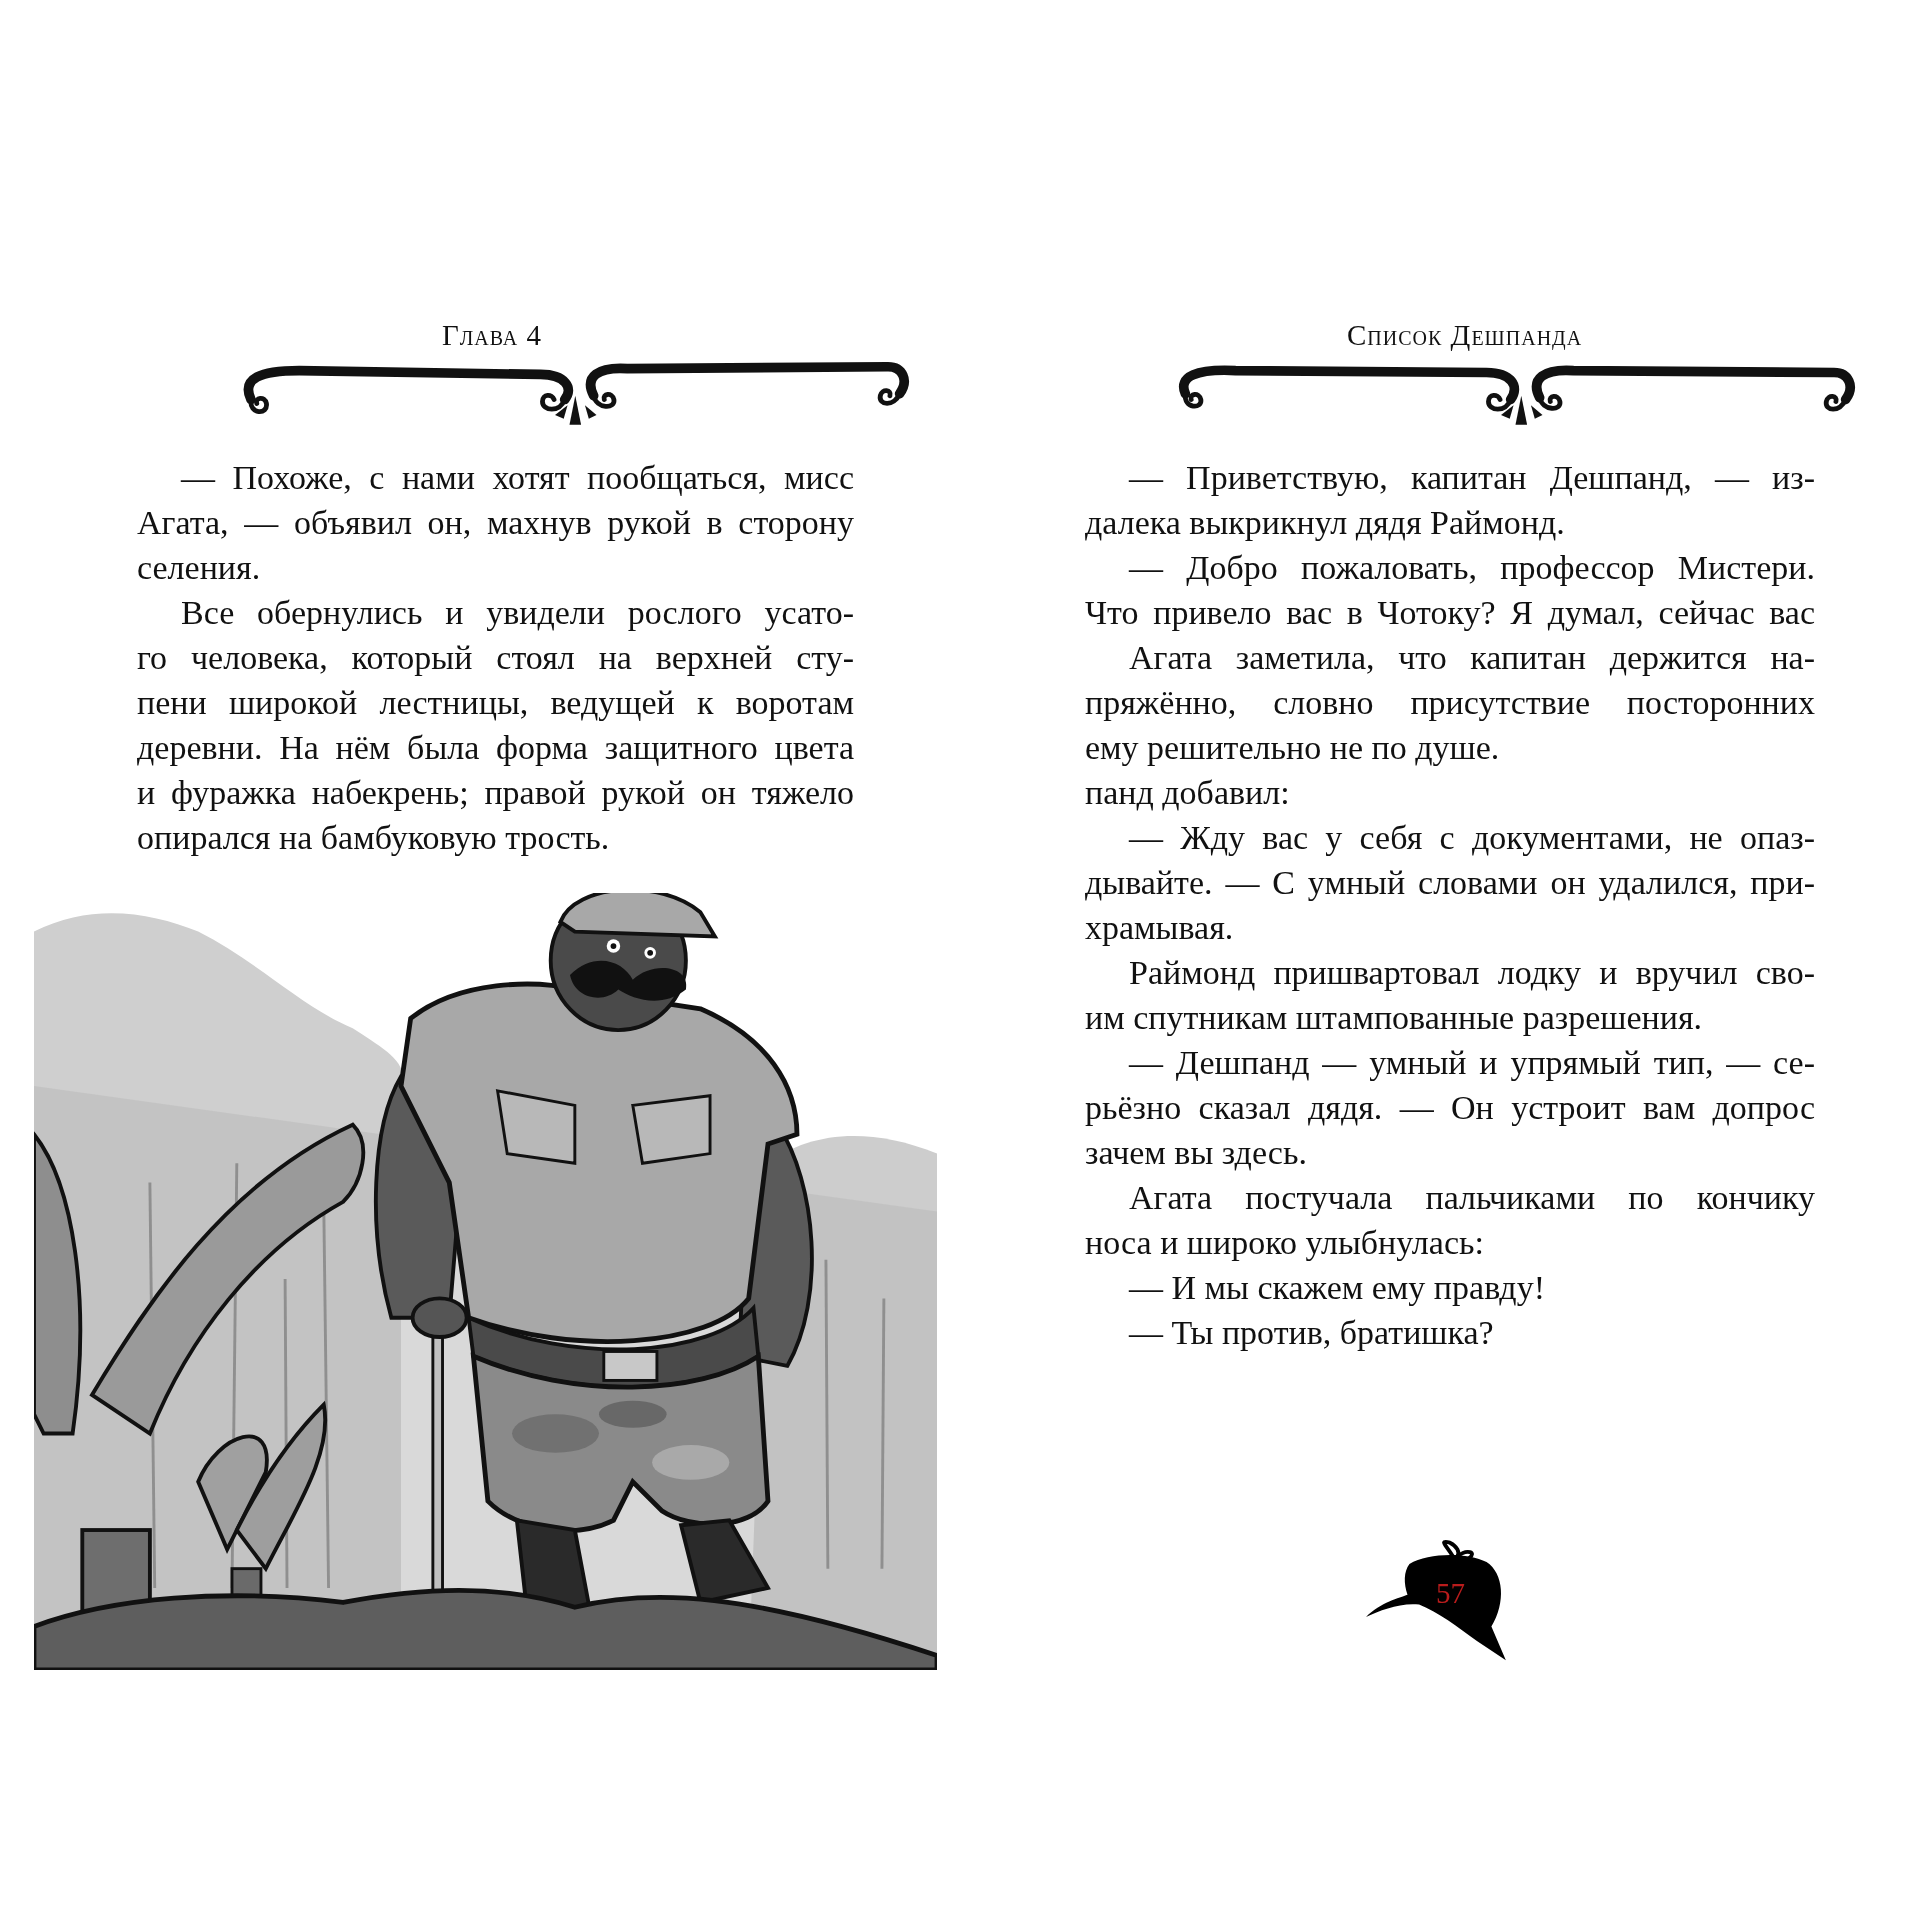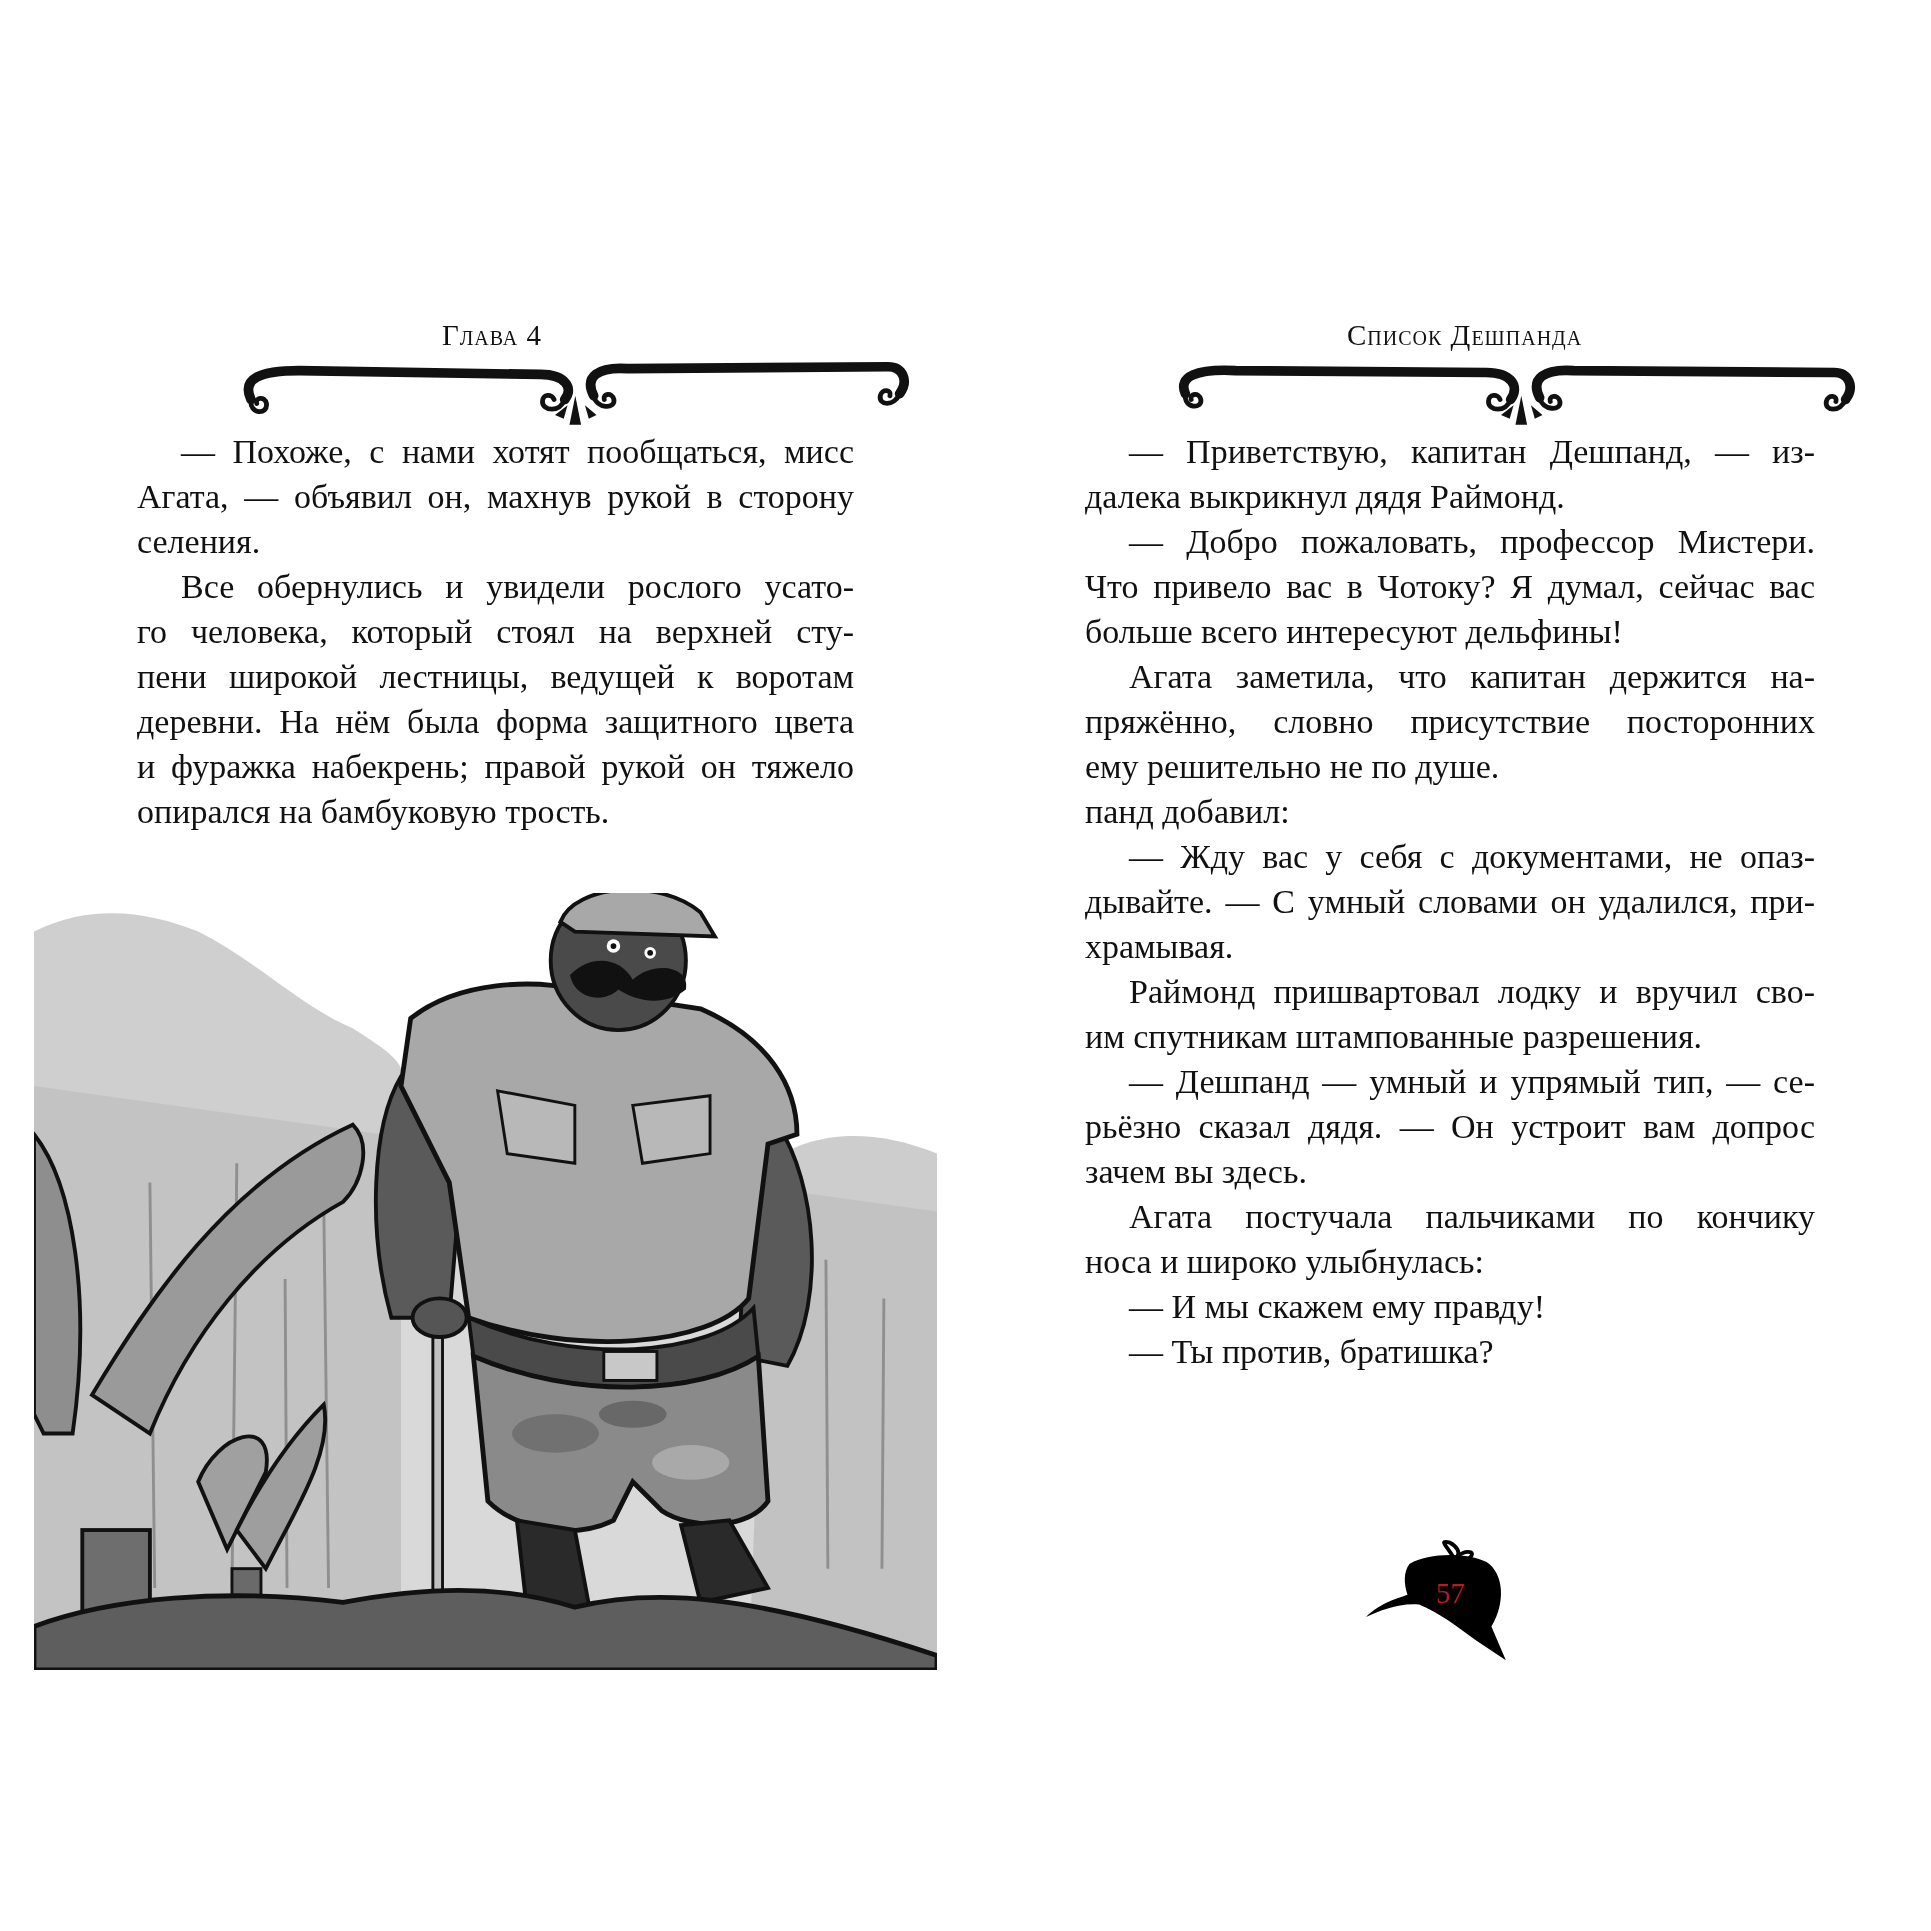--- a/index.html
+++ b/index.html
@@ -11,21 +11,21 @@
 
     .running-head { position: absolute; top: 319px; font-size: 29px; letter-spacing: 1px;
                     font-variant: small-caps; color: #111; white-space: nowrap; }
     .running-head.left { left: 442px; }
     .running-head.right { left: 1347px; }
 
     .ornament { position: absolute; top: 359px; width: 695px; height: 70px; }
     .ornament.left { left: 222px; }
     .ornament.right { left: 1168px; }
 
-    .text-block { position: absolute; font-size: 34px; line-height: 45px; }
+    .text-block { position: absolute; font-size: 34px; line-height: 45px; margin-top: 26px; }
     .text-block.left { left: 137px; top: 429px; width: 717px; }
     .text-block.right { left: 1085px; top: 429px; width: 730px; }
     .line { display: block; white-space: nowrap; text-align: justify; text-align-last: justify; height: 45px; }
     .line.indent { padding-left: 44px; }
     .line.last { text-align-last: left; }
 
     .illustration { position: absolute; left: 34px; top: 893px; width: 903px; height: 777px; overflow: hidden; }
     .illustration svg { width: 100%; height: 100%; display: block; }
 
     .page-number-badge { position: absolute; left: 1361px; top: 1535px; width: 174px; height: 135px; }
@@ -143,21 +143,20 @@
       <path d="M388 58 L376 48 L380 62 Z"></path>
     </g>
   </svg>
 </div>
 
 <div class="text-block right">
   <span class="line indent">— Приветствую, капитан Дешпанд, — из-</span>
   <span class="line last">далека выкрикнул дядя Раймонд.</span>
   <span class="line indent">— Добро пожаловать, профессор Мистери.</span>
   <span class="line">Что привело вас в Чотоку? Я думал, сейчас вас</span>
-  <span class="line last">больше всего интересуют дельфины!</span>
   <span class="line indent">Агата заметила, что капитан держится на-</span>
   <span class="line">пряжённо, словно присутствие посторонних</span>
   <span class="line last">ему решительно не по душе.</span>
   <span class="line last">панд добавил:</span>
   <span class="line indent">— Жду вас у себя с документами, не опаз-</span>
   <span class="line">дывайте. — С умный словами он удалился, при-</span>
   <span class="line last">храмывая.</span>
   <span class="line indent">Раймонд пришвартовал лодку и вручил сво-</span>
   <span class="line last">им спутникам штампованные разрешения.</span>
   <span class="line indent">— Дешпанд — умный и упрямый тип, — се-</span>

